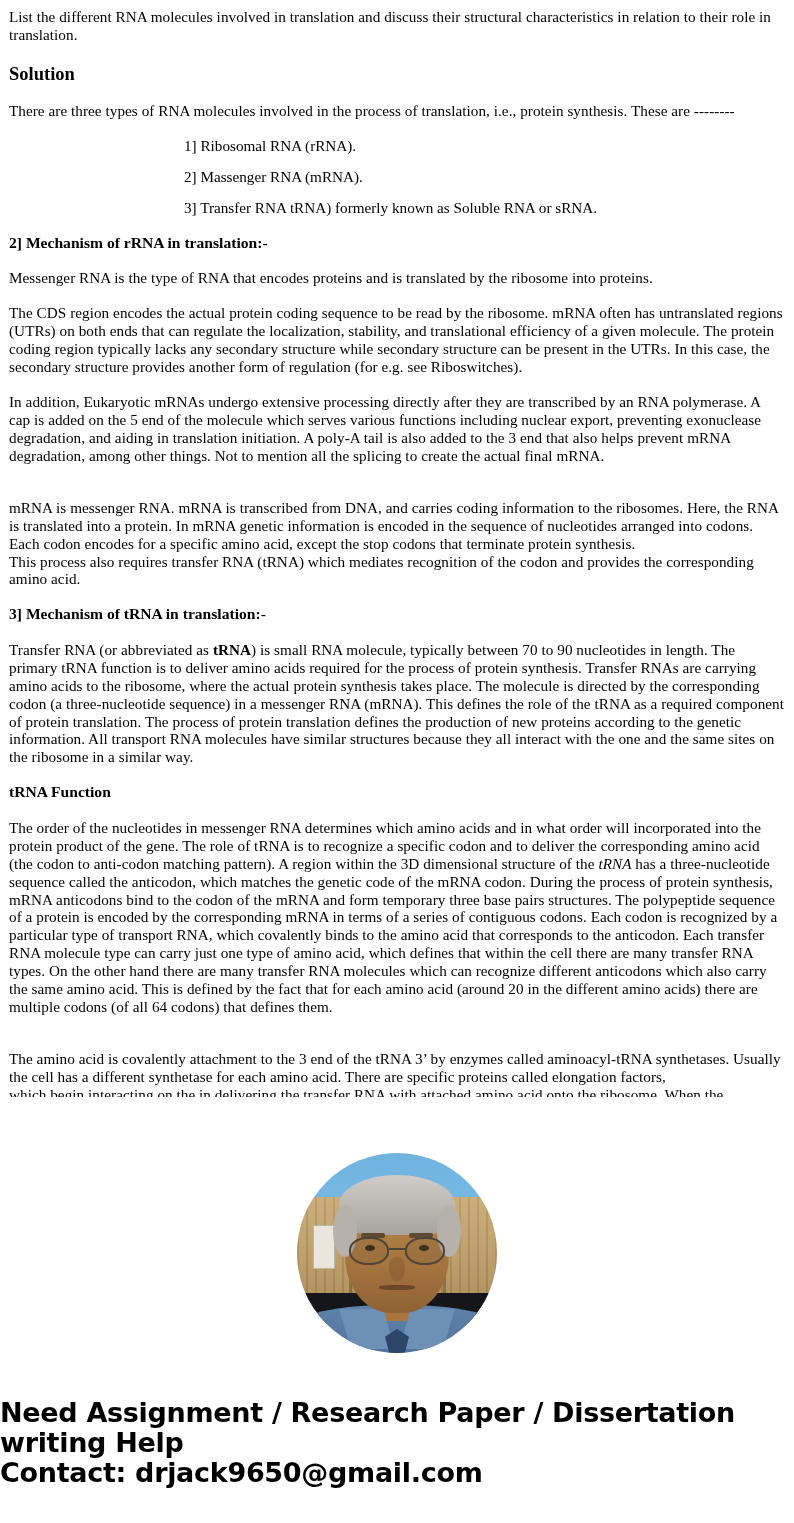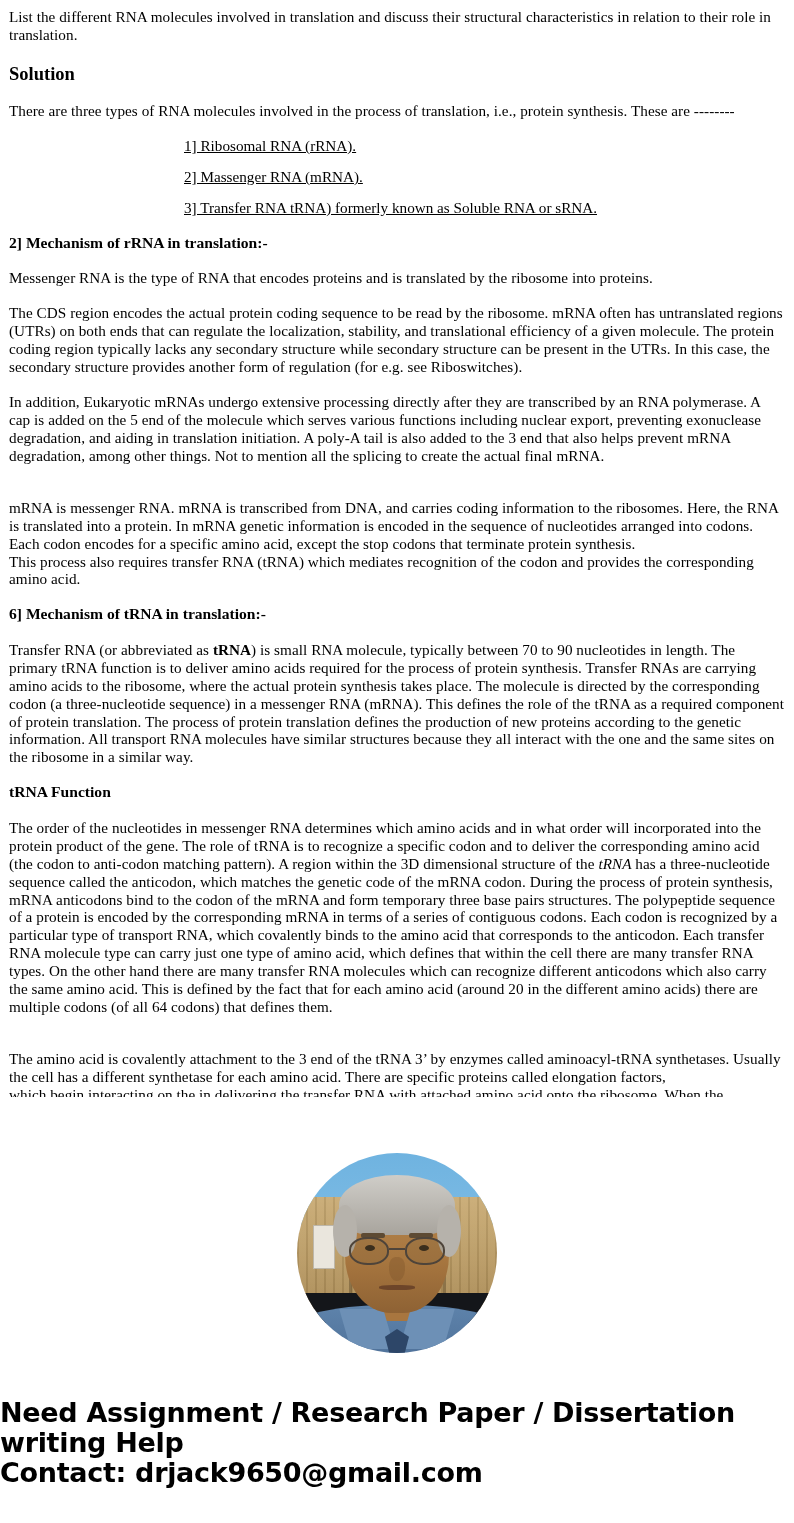--- a/index.html
+++ b/index.html
@@ -54,21 +54,20 @@
     font-size: 15.6px;
     font-weight: bold;
     line-height: 1.18;
     margin: 0;
   }
 
   .list-item {
     font-size: 15.2px;
     line-height: 1.18;
     margin: 0 0 0 175px;
-    text-decoration: underline;
   }
 
   b.inline-b { font-weight: bold; }
   i.inline-i { font-style: italic; }
 
   
   .clipped {
     height: 11px;
     overflow: hidden;
     position: relative;
@@ -313,21 +312,21 @@
   <div class="gap-md"></div>
 
 
   <div class="gap-md"></div>
 
   <p class="para">mRNA is messenger RNA. mRNA is transcribed from DNA, and carries coding information to the ribosomes. Here, the RNA is translated into a protein. In mRNA genetic information is encoded in the sequence of nucleotides arranged into codons. Each codon encodes for a specific amino acid, except the stop codons that terminate protein synthesis.</p>
   <p class="para">This process also requires transfer RNA (tRNA) which mediates recognition of the codon and provides the corresponding amino acid.</p>
 
   <div class="gap-md"></div>
 
-  <h3 class="h-sub">6] Mechanism of tRNA in translation:-</h3>
+  <h3 class="h-sub">3] Mechanism of tRNA in translation:-</h3>
 
   <div class="gap-md"></div>
 
   <p class="para"><span>Transfer RNA (or abbreviated as </span><b class="inline-b">tRNA</b><span>) is small RNA molecule, typically between 70 to 90 nucleotides in length. The primary tRNA function is to deliver amino acids required for the process of protein synthesis. Transfer RNAs are carrying amino acids to the ribosome, where the actual protein synthesis takes place. The molecule is directed by the corresponding codon (a three-nucleotide sequence) in a messenger RNA (mRNA). This defines the role of the tRNA as a required component of protein translation. The process of protein translation defines the production of new proteins according to the genetic information. All transport RNA molecules have similar structures because they all interact with the one and the same sites on the ribosome in a similar way.</span></p>
 
   <div class="gap-md"></div>
 
   <h3 class="h-sub">tRNA Function</h3>
 
   <div class="gap-md"></div>

